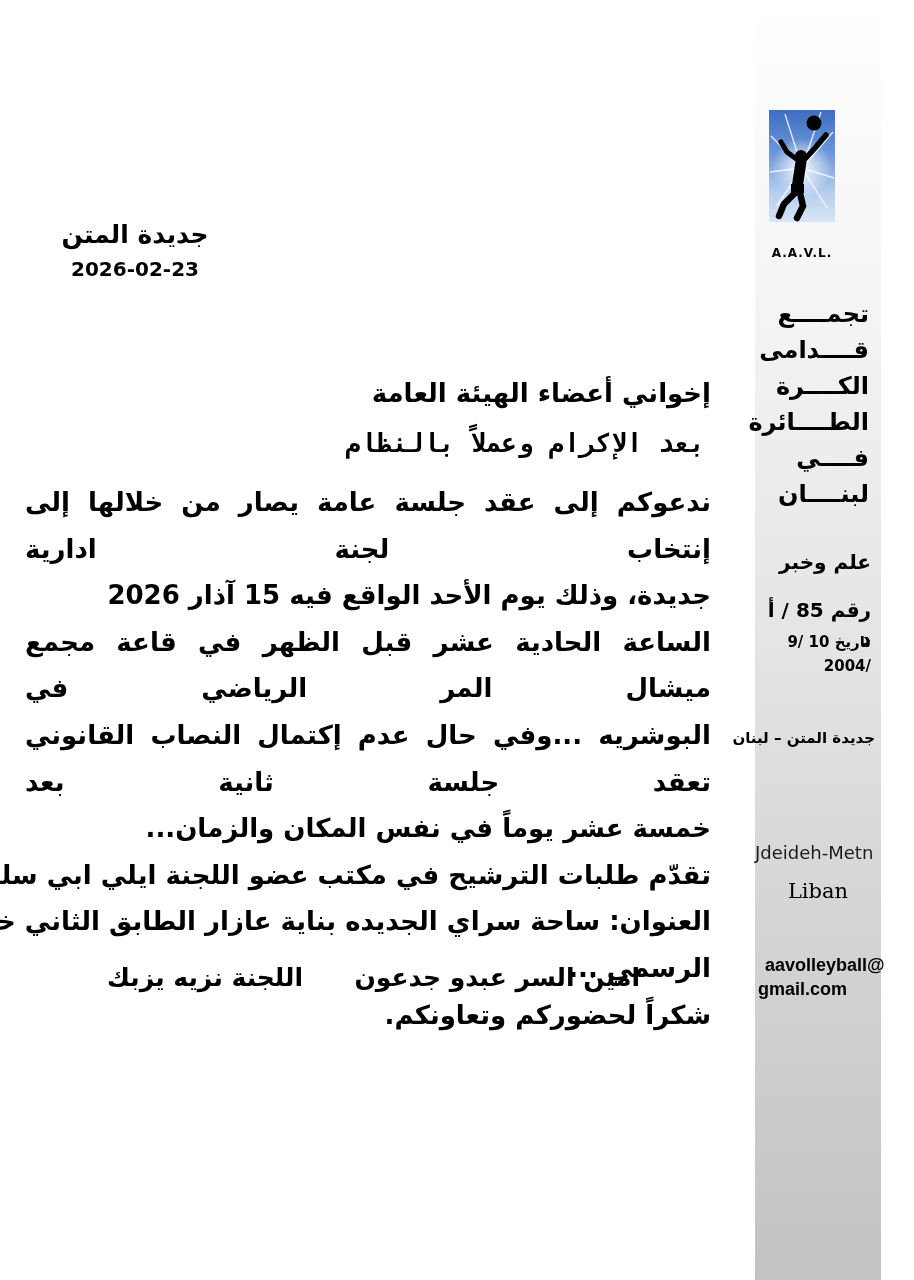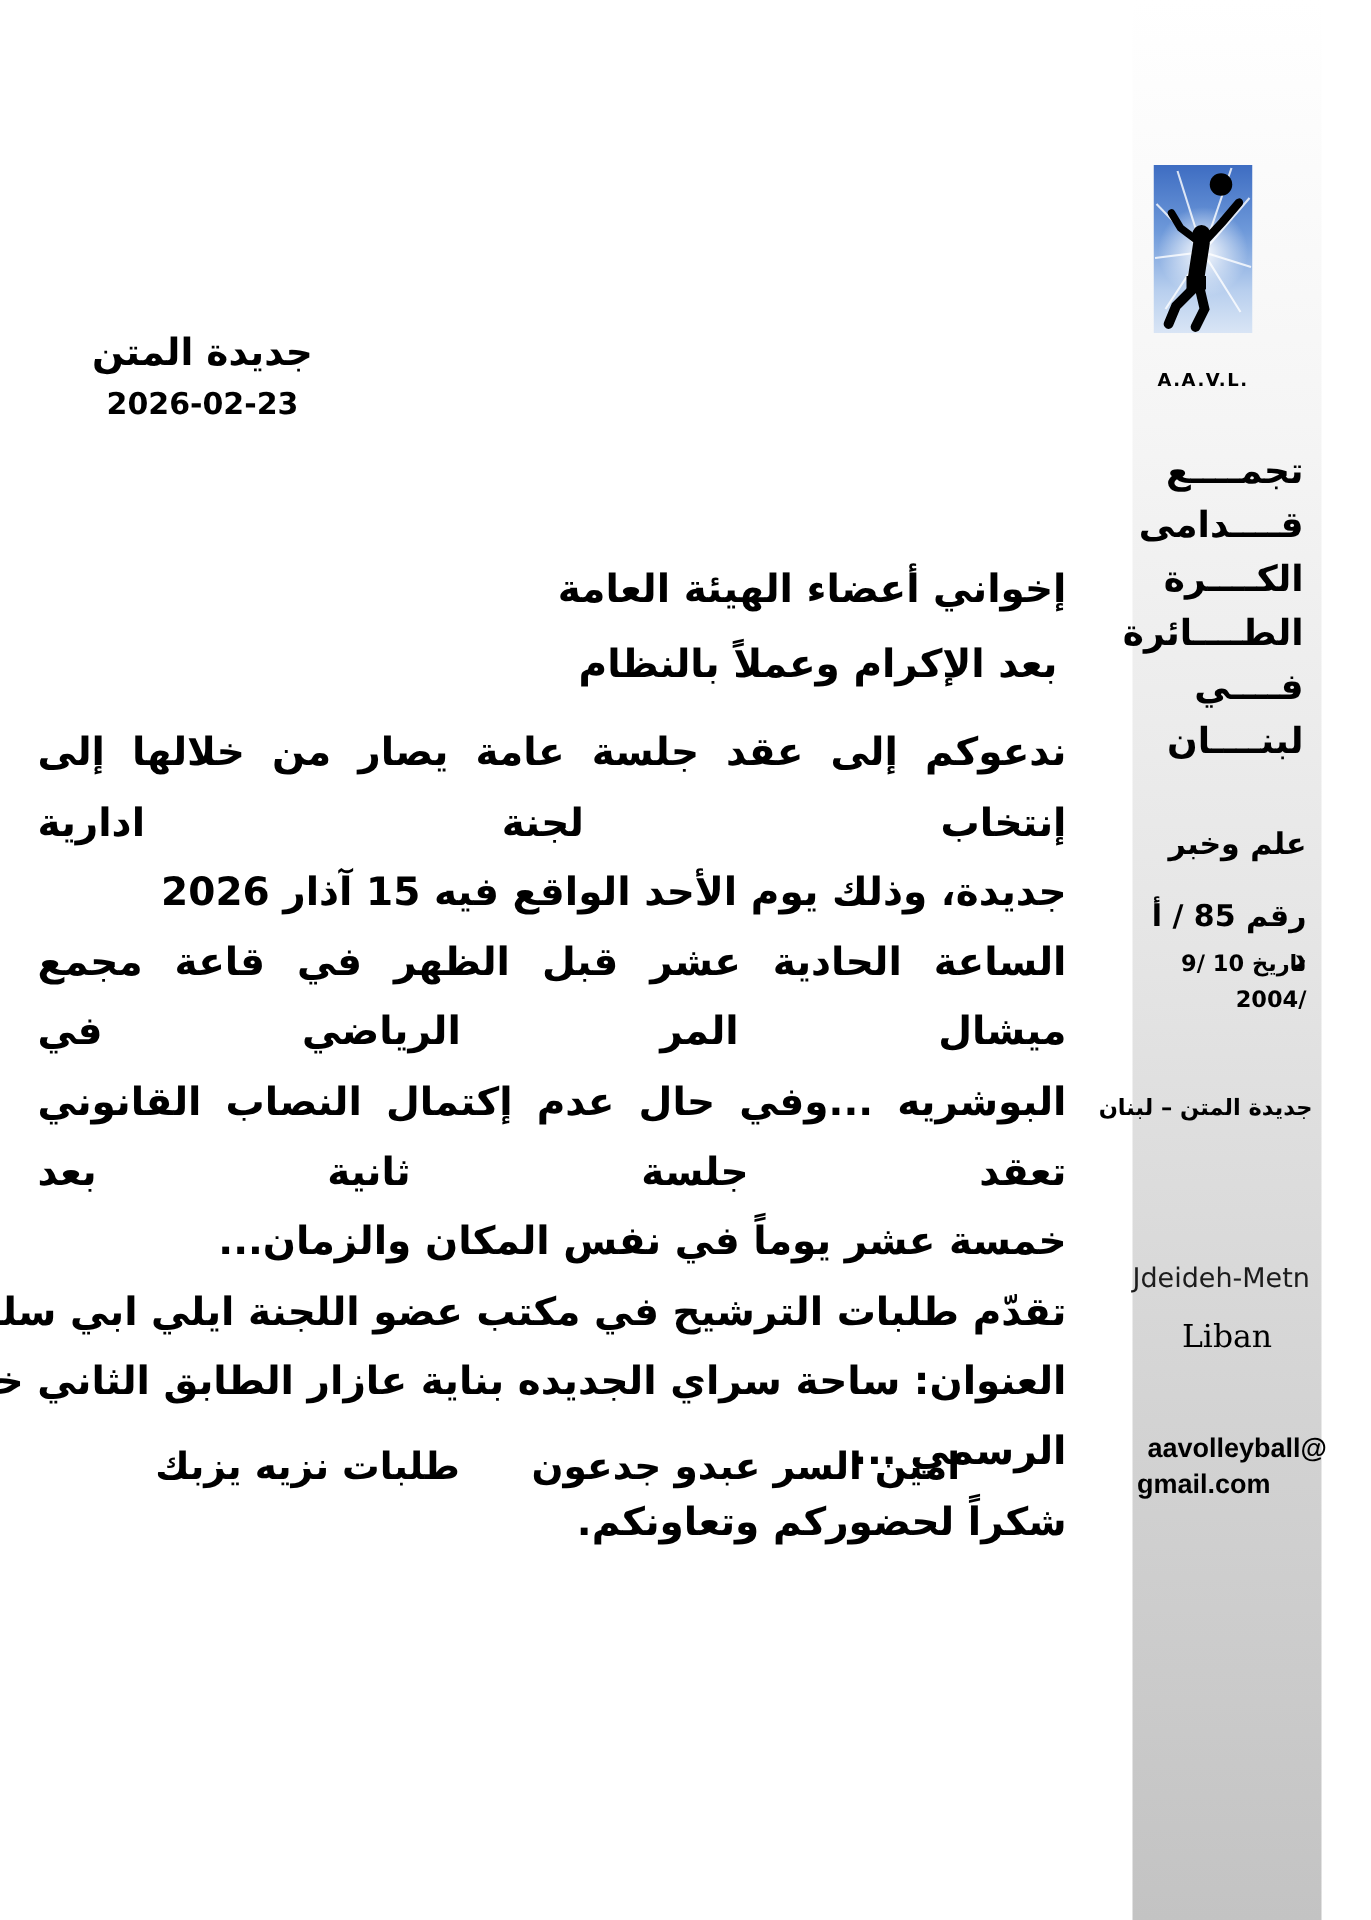--- a/index.html
+++ b/index.html
@@ -12,21 +12,21 @@
   .rtl{direction:rtl;unicode-bidi:embed;}
 
   
   .dateline{left:55px;top:218px;width:160px;text-align:center;}
   .dateline .city{font-size:25px;font-weight:bold;line-height:34px;}
   .dateline .date{font-size:20px;font-weight:bold;line-height:34px;direction:ltr;}
 
   
   .mainblock{left:25px;width:686px;}
   .salutation{top:378px;text-align:right;font-size:26px;font-weight:bold;}
-  .greeting{top:428px;text-align:right;font-size:26px;font-weight:bold;padding-left:0;}
+  .greeting{top:428px;text-align:right;font-size:26px;font-weight:bold;padding-left:0;font-family:Liberation Mono, monospace;}
   .greeting .inner{padding-left:4px;padding-right:6px;}
   .bodylines{top:479px;font-size:26px;font-weight:bold;}
   .bodylines .line{line-height:46.6px;text-align:right;white-space:nowrap;}
   .bodylines .line.just{text-align:justify;text-align-last:justify;white-space:normal;}
 
   
   .sig{top:958px;font-size:25px;font-weight:bold;line-height:40px;text-align:center;white-space:nowrap;}
   .sig.secretary{left:380px;width:260px;}
   .sig.president{left:95px;width:220px;}
 
@@ -72,21 +72,21 @@
     <div class="line just">الساعة الحادية عشر قبل الظهر في قاعة مجمع ميشال المر الرياضي في</div>
     <div class="line just">البوشريه ...وفي حال عدم إكتمال النصاب القانوني تعقد جلسة ثانية بعد</div>
     <div class="line">خمسة عشر يوماً في نفس المكان والزمان...</div>
     <div class="line">تقدّم طلبات الترشيح في مكتب عضو اللجنة ايلي ابي سليمان</div>
     <div class="line">العنوان: ساحة سراي الجديده بناية عازار الطابق الثاني خلال الدوام</div>
     <div class="line">الرسمي ...</div>
     <div class="line">شكراً لحضوركم وتعاونكم.</div>
   </div>
 
   <div class="abs sig secretary rtl">امين السر عبدو جدعون</div>
-  <div class="abs sig president rtl">طلبات نزيه يزبك</div>
+  <div class="abs sig president rtl">اللجنة نزيه يزبك</div>
 
   <div class="abs panel">
 
     <svg class="abs logo" viewBox="0 0 66 140" xmlns="http://www.w3.org/2000/svg">
       <defs>
         <linearGradient id="sky" x1="0" y1="0" x2="0" y2="1">
           <stop offset="0" stop-color="#3e6dc2"></stop>
           <stop offset="0.4" stop-color="#6f9ada"></stop>
           <stop offset="0.75" stop-color="#b8cfee"></stop>
           <stop offset="1" stop-color="#d9e5f5"></stop>

